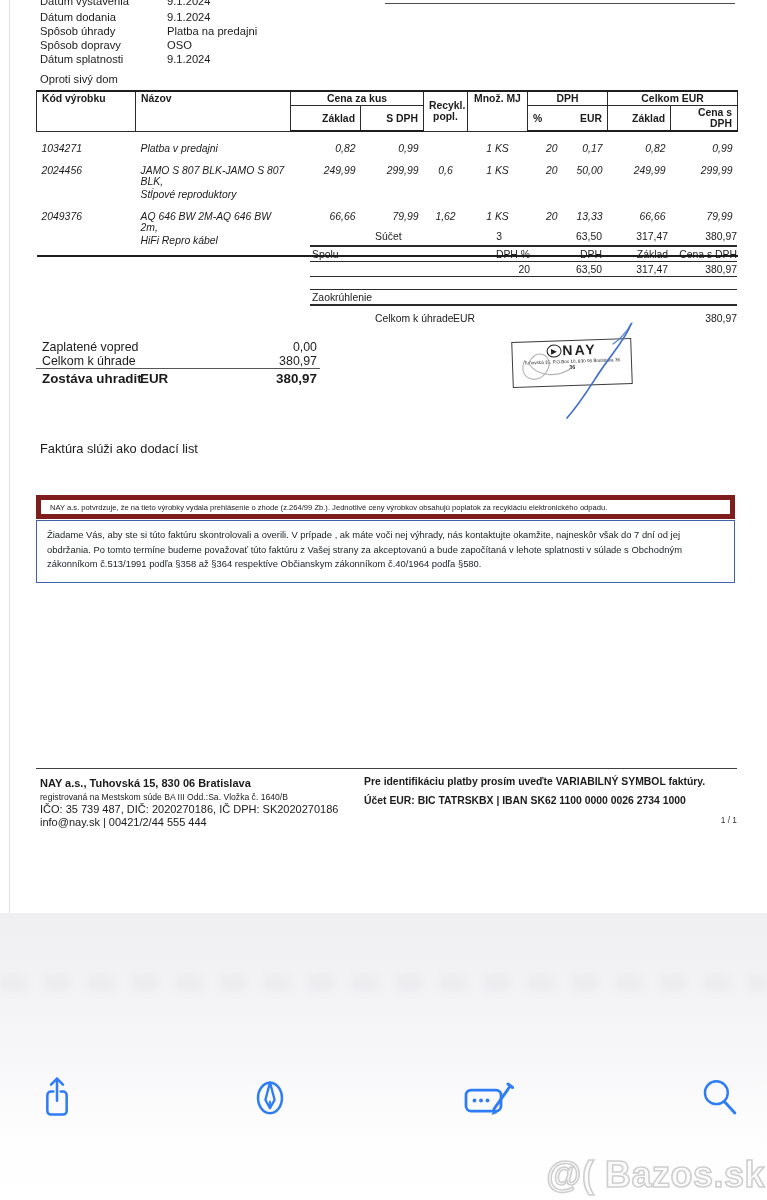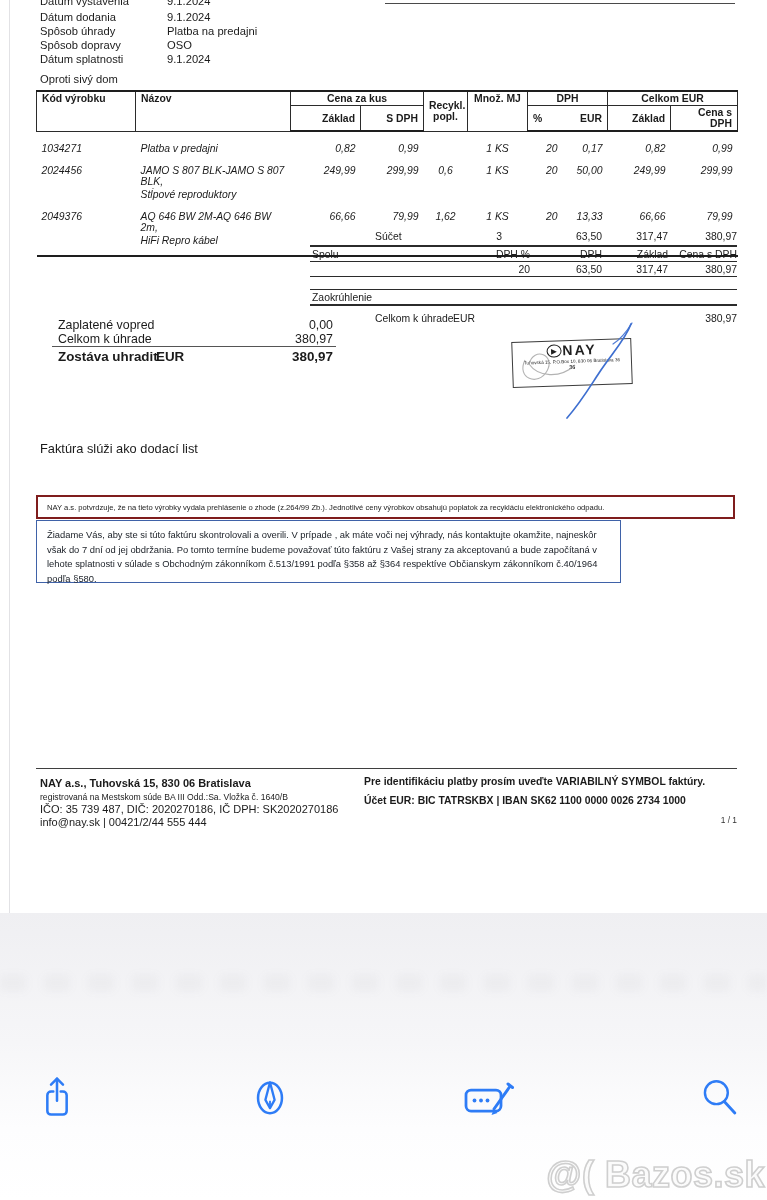--- a/index.html
+++ b/index.html
@@ -34,21 +34,21 @@
 
   
   .recap{position:absolute;left:310px;top:230px;width:427px;height:100px;font-size:10.4px;}
   .recap .row{position:absolute;left:0;width:427px;height:12px;}
   .recap .ln{position:absolute;left:0;width:427px;height:0;border-top:1px solid #2b2b2b;}
   .recap .ln.th2{border-top-width:2px;}
   .r-abs{position:absolute;white-space:nowrap;}
   .r-num{position:absolute;width:80px;text-align:right;white-space:nowrap;}
 
   
-  .totals{position:absolute;left:36px;top:316px;width:284px;height:52px;font-size:12.4px;margin-left:16px;}
+  .totals{position:absolute;left:36px;top:338px;width:284px;height:52px;font-size:12.4px;}
   .totals .trow{position:absolute;left:0;width:284px;height:14px;}
   .t-label{position:absolute;left:6px;white-space:nowrap;}
   .t-value{position:absolute;right:3px;text-align:left;white-space:nowrap;}
   .totals .tline{position:absolute;left:0;top:30px;width:284px;border-top:1px solid #555;}
   .totals .final{font-weight:bold;font-size:13.4px;}
   .t-cur{position:absolute;left:104px;font-weight:bold;}
 
   
   .stamp-zone{position:absolute;left:495px;top:318px;width:180px;height:108px;}
   .stamp{position:absolute;left:17px;top:22px;width:118px;height:44px;border:1.6px solid #3c3c3c;
@@ -56,23 +56,23 @@
   .stamp-brand{margin-top:2px;font-weight:900;font-size:14px;letter-spacing:2px;color:#1f1f1f;line-height:15px;}
   .stamp-play{display:inline-block;border:1.6px solid #1f1f1f;border-radius:50%;width:13px;height:11px;
               font-size:7px;line-height:11px;vertical-align:2px;letter-spacing:0;margin-right:1px;color:#1f1f1f;}
   .stamp-addr{font-size:5px;color:#2c2c2c;white-space:nowrap;transform:scale(0.92);}
   .stamp-num{font-size:5.5px;font-weight:bold;color:#2c2c2c;}
   .stamp-zone svg{position:absolute;left:0;top:0;}
 
   .statement{position:absolute;left:40px;top:441px;font-size:12.8px;}
 
   
-  .note1{position:absolute;left:36px;top:495px;width:699px;height:24px;border:2px solid #7f1d1d;
+  .note1{position:absolute;left:36px;top:495px;width:699px;height:24px;border:5px solid #7f1d1d;
          box-sizing:border-box;display:flex;align-items:center;padding:0 9px;font-size:7.6px;color:#222;}
-  .note2{position:absolute;left:36px;top:520px;width:585px;height:63px;border:1px solid #3f62a8;
+  .note2{position:absolute;left:36px;top:520px;width:699px;height:63px;border:1px solid #3f62a8;
          box-sizing:border-box;padding:7px 10px 0 10px;font-size:9.4px;line-height:1.55;color:#20252c;}
 
   
   .f-rule{position:absolute;left:36px;top:768px;width:701px;border-top:1.6px solid #3f3f3f;}
   .f-company{position:absolute;left:40px;top:777px;font-size:11px;font-weight:bold;}
   .f-reg{position:absolute;left:40px;top:792px;font-size:8.6px;}
   .f-ids{position:absolute;left:40px;top:803px;font-size:11px;}
   .f-contact{position:absolute;left:40px;top:816px;font-size:11px;text-align:right;}
   .f-paynote{position:absolute;left:364px;top:776px;font-size:10.4px;font-weight:bold;}
   .f-account{position:absolute;left:364px;top:795px;font-size:10.4px;font-weight:bold;}

